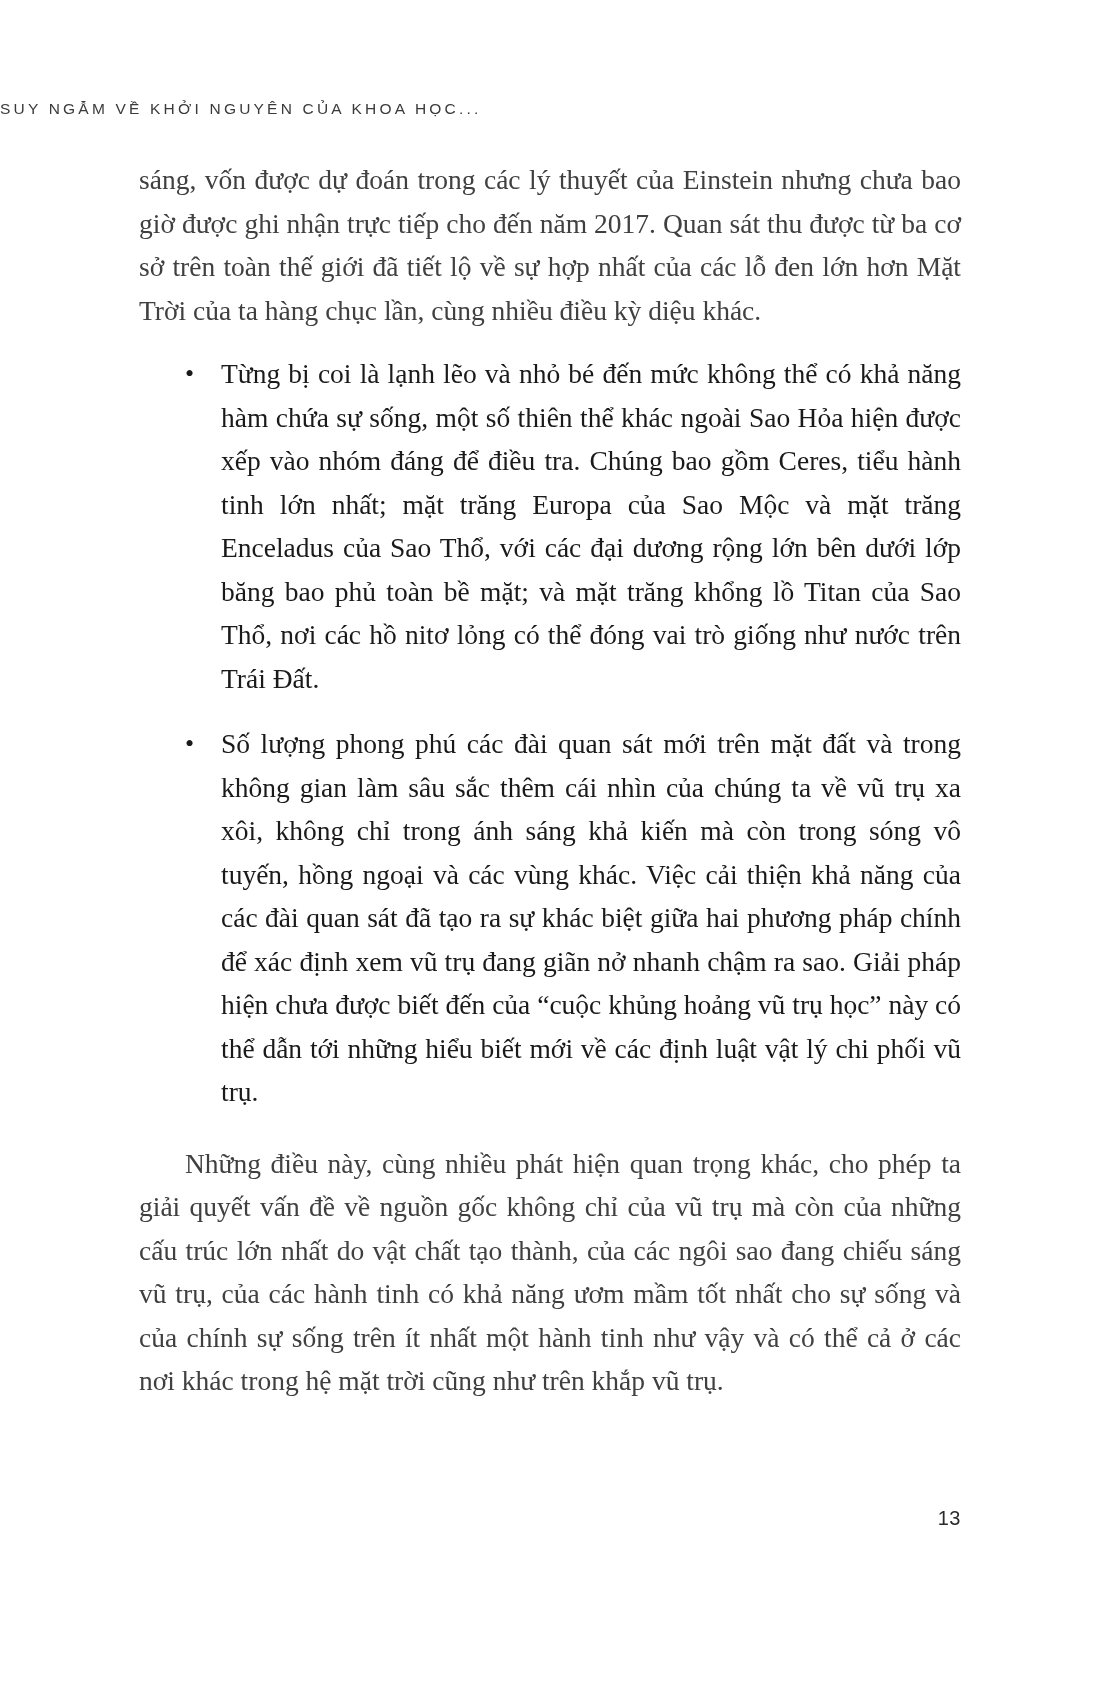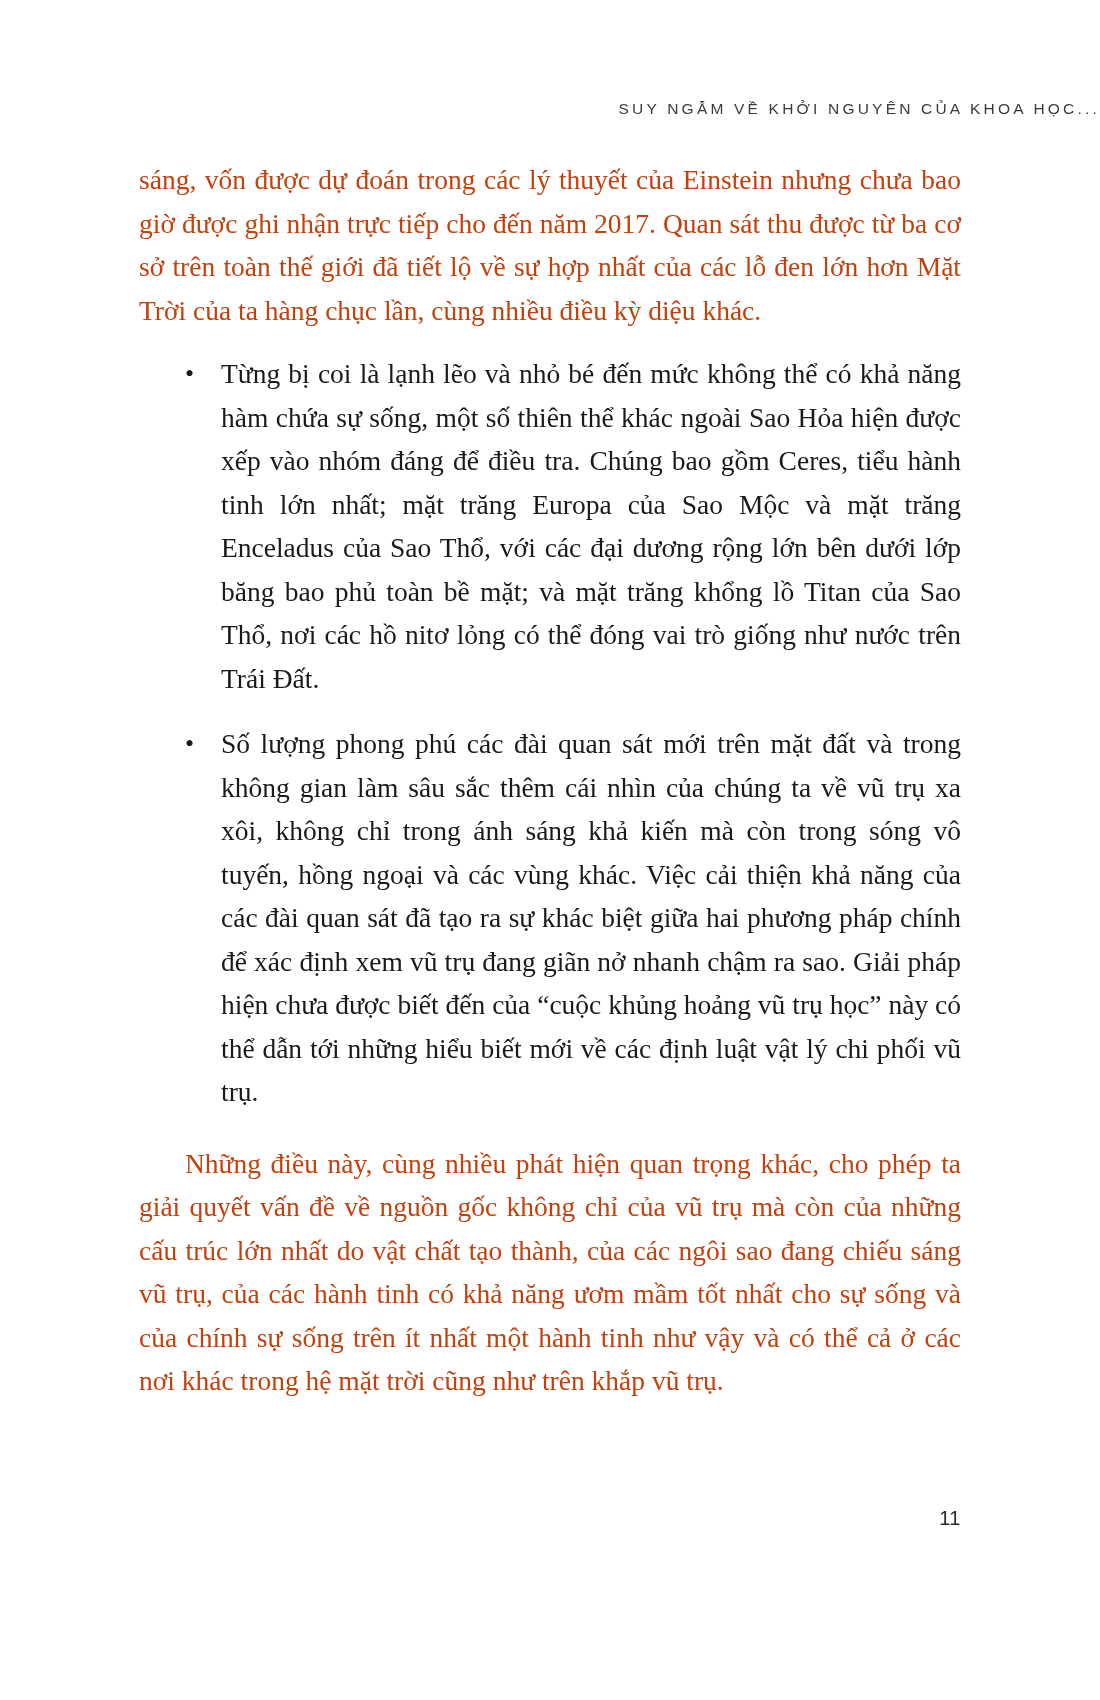--- a/index.html
+++ b/index.html
@@ -21,40 +21,40 @@
     top: 0;
     width: 1100px;
     height: 1700px;
     box-sizing: border-box;
   }
   .running-head {
     position: absolute;
     left: 0;
     top: 100px;
     width: 1100px;
-    text-align: right;
+    text-align: left;
     font-family: "Liberation Sans", sans-serif;
     font-size: 15.5px;
     letter-spacing: 3.2px;
     color: #3a3a3a;
     white-space: nowrap;
   }
   .content {
     position: absolute;
     left: 139px;
     top: 158px;
     width: 822px;
   }
   p.body-text {
     margin: 0 0 6px 0;
     font-size: 27.5px;
     line-height: 43.5px;
     text-align: justify;
     text-justify: inter-word;
-    color: #c2410c;
+    color: #404040;
     hyphens: none;
   }
   p.indent {
     text-indent: 46px;
     margin-top: 28px;
   }
   p.first {
     text-indent: 0;
   }
   ul.bullets {
@@ -113,15 +113,15 @@
         <span class="dot">•</span>
         <span class="li-text">Số lượng phong phú các đài quan sát mới trên mặt đất và trong không gian làm sâu sắc thêm cái nhìn của chúng ta về vũ trụ xa xôi, không chỉ trong ánh sáng khả kiến mà còn trong sóng vô tuyến, hồng ngoại và các vùng khác. Việc cải thiện khả năng của các đài quan sát đã tạo ra sự khác biệt giữa hai phương pháp chính để xác định xem vũ trụ đang giãn nở nhanh chậm ra sao. Giải pháp hiện chưa được biết đến của “cuộc khủng hoảng vũ trụ học” này có thể dẫn tới những hiểu biết mới về các định luật vật lý chi phối vũ trụ.</span>
       </li>
     </ul>
 
     <p class="body-text indent">Những điều này, cùng nhiều phát hiện quan trọng khác, cho phép ta giải quyết vấn đề về nguồn gốc không chỉ của vũ trụ mà còn của những cấu trúc lớn nhất do vật chất tạo thành, của các ngôi sao đang chiếu sáng vũ trụ, của các hành tinh có khả năng ươm mầm tốt nhất cho sự sống và của chính sự sống trên ít nhất một hành tinh như vậy và có thể cả ở các nơi khác trong hệ mặt trời cũng như trên khắp vũ trụ.</p>
 
 
   </div>
 
-  <div class="page-number">11</div>
+  <div class="page-number">13</div>
 
 </div>
 
 </body></html>

